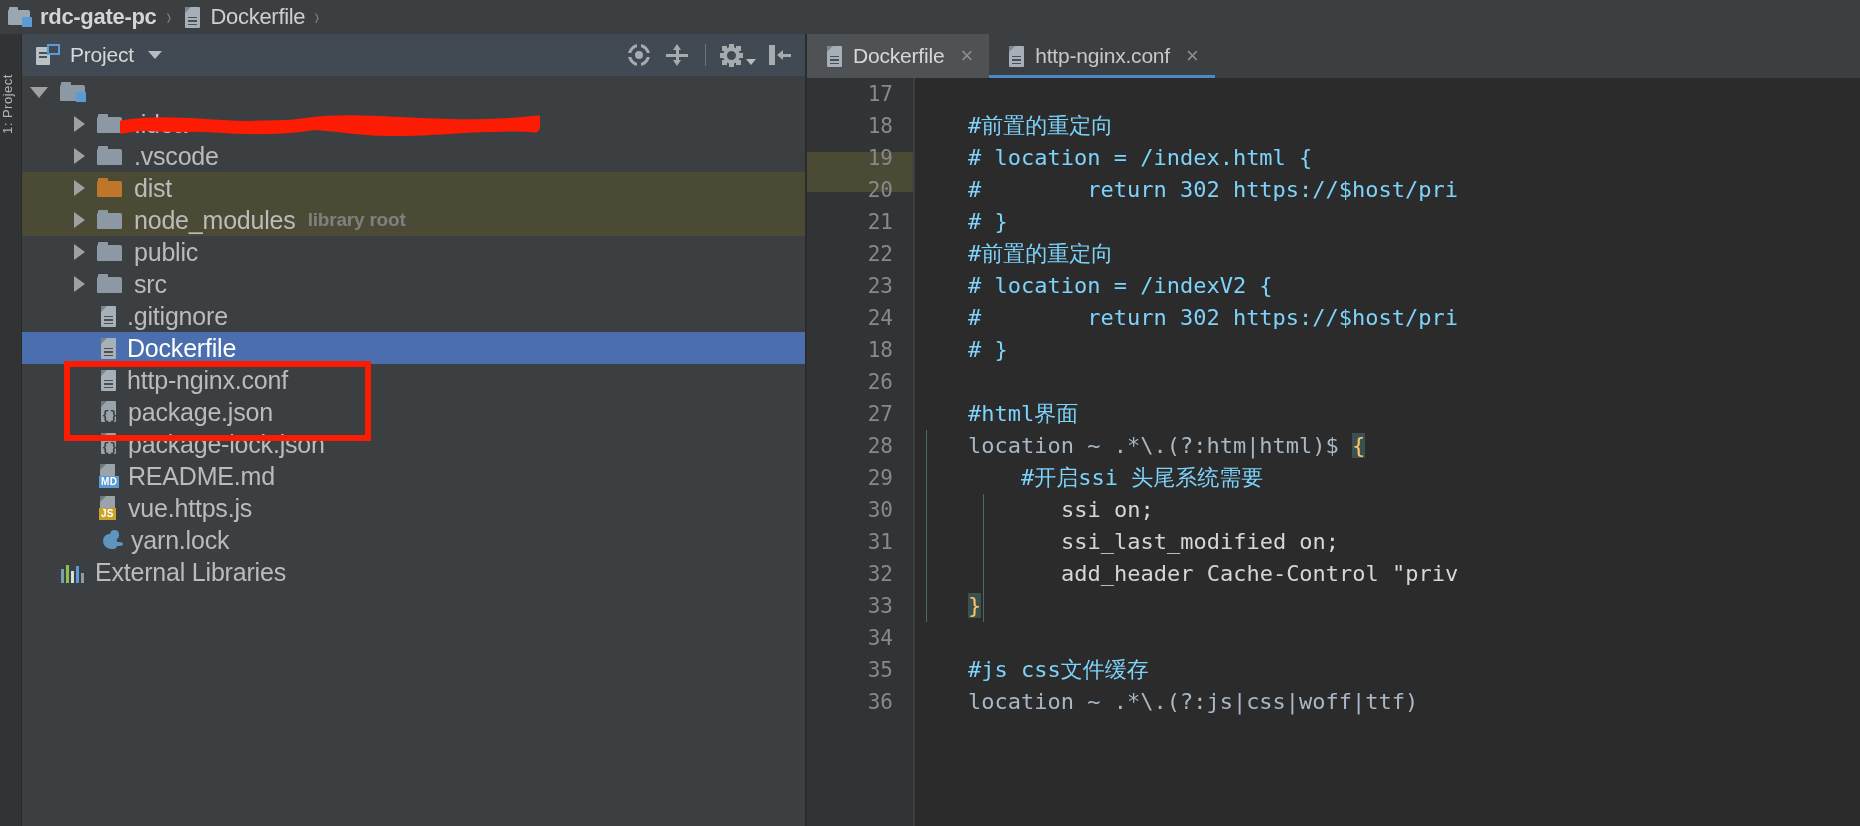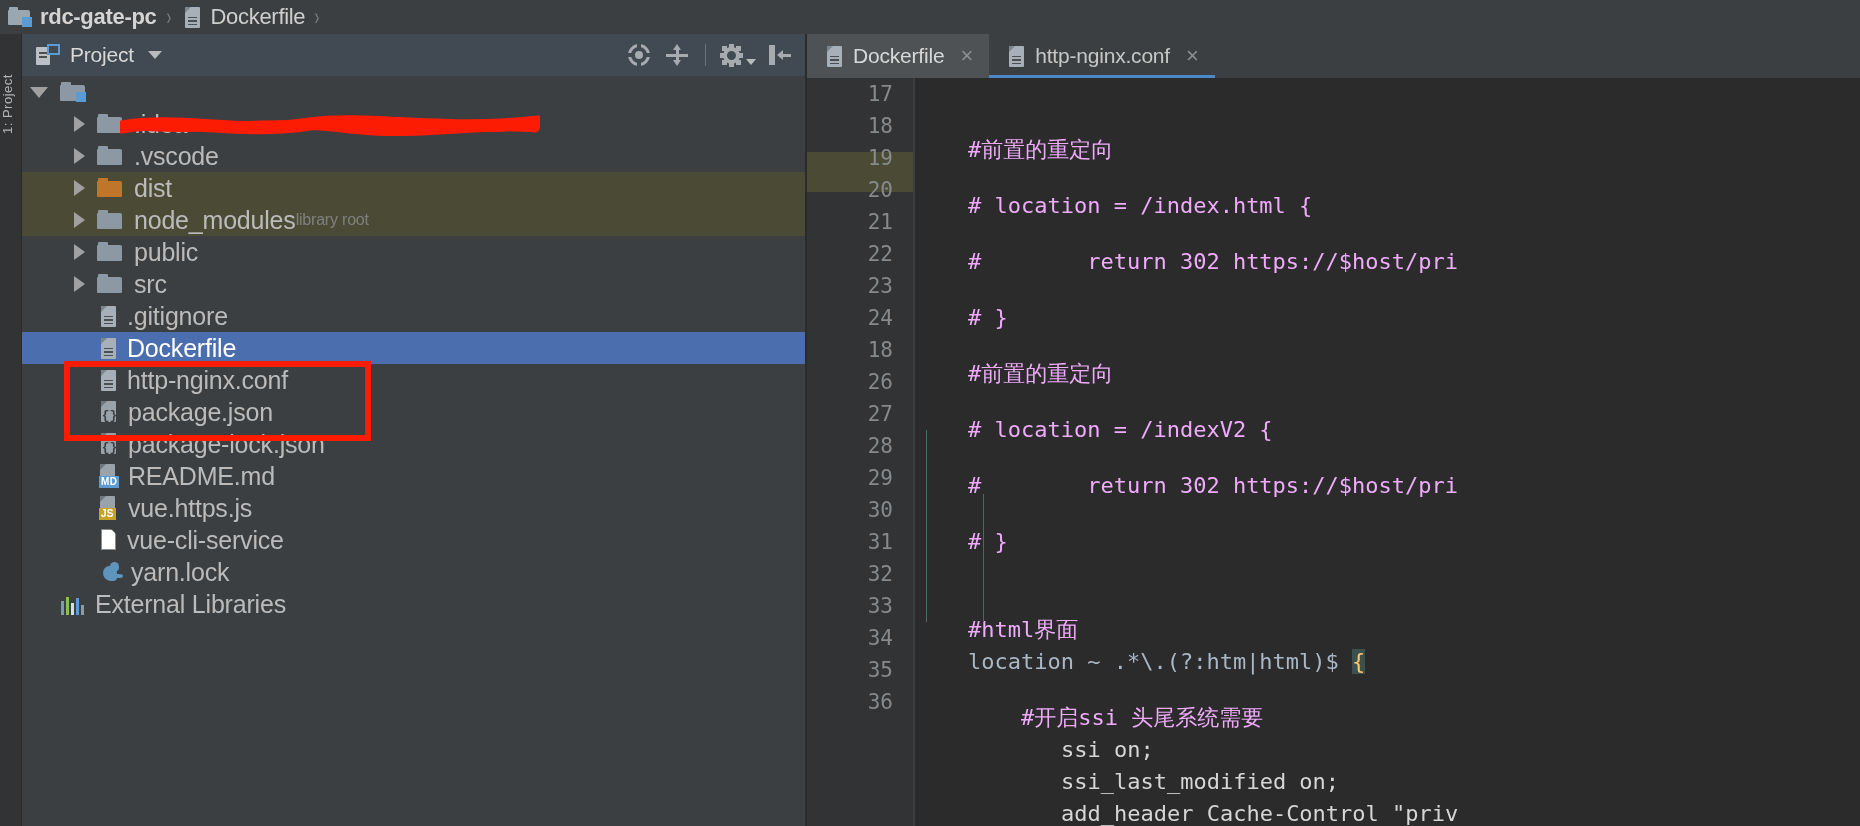--- a/index.html
+++ b/index.html
@@ -193,21 +193,21 @@
     position: relative; height: 32px; display: flex; align-items: center;
     white-space: nowrap;
   }
   .row.sel { background: #4b6eaf; }
   .row.alt { background: #4b4b35; }
   .row-label {
     color: #bbbbbb; font-size: 25px; letter-spacing: -0.2px;
   }
   .row.sel .row-label { color: #ffffff; }
   .row-sub {
-    color: #808080; font-size: 16px; letter-spacing: -0.2px;
+    color: #808080; font-size: 19px; margin-left: 12px; letter-spacing: -0.2px; font-weight: bold;
   }
   .twisty {
     flex: none; width: 0; height: 0; margin-right: 0px;
     border-top: 8px solid transparent; border-bottom: 8px solid transparent;
     border-left: 11px solid #a0a0a0;
   }
   .twisty.open {
     border-left: 9px solid transparent; border-right: 9px solid transparent;
     border-top: 11px solid #a0a0a0; border-bottom: 0;
   }
@@ -362,21 +362,21 @@
   #codecol {
     position: absolute; left: 108px; top: 0; width: 945px; height: 748px;
   }
   .cline {
     height: 32px; line-height: 32px;
     font-family: "DejaVu Sans Mono", monospace;
     font-size: 22px; color: #a9b7c6;
     white-space: pre;
     position: relative;
   }
-  .cmt { color: #f0abfc; margin-top: 24px; }
+  .cmt { color: #7dd3fc; }
   .txt { color: #d6d6d6; padding-left: 40px; }
   .brace-hl { background: #3b514d; color: #ffc66d; }
   .indent-guide {
     position: absolute; top: 0; width: 1px; height: 32px; background: #4a6b63;
   }
   #code-indent-guides { position: absolute; left: 0; top: 0; width: 945px; height: 748px; pointer-events:none; }
 </style>
 </head>
 <body>
 
@@ -611,28 +611,20 @@
     <div class="row" style="padding-left:52px">
       <span class="twisty-space"></span>
       <span class="ico ico-tag js" style="margin-left:14px">
         <span class="sheet"></span>
           <span class="corner"></span>
         <span class="lbl">JS</span>
       </span>
       <span class="row-label">vue.https.js</span>
     </div>
 
-    <div class="row" style="padding-left:52px">
-      <span class="twisty-space"></span>
-      <span class="ico ico-blank" style="margin-left:14px">
-        <span class="sheet"></span>
-          <span class="dogear"></span>
-      </span>
-      <span class="row-label">vue-cli-service</span>
-    </div>
 
     <div class="row" style="padding-left:52px">
       <span class="twisty-space"></span>
       <span class="ico ico-yarn" style="margin-left:16px">
         <span class="body"></span>
           <span class="head"></span>
           <span class="tail"></span>
       </span>
       <span class="row-label">yarn.lock</span>
     </div>
@@ -735,20 +727,21 @@
       <div class="cline"></div>
       <div class="cline cmt">    #html界面</div>
       <div class="cline"><span id="l28a">    location ~ .*\.(?:htm|html)$ </span><span class="brace-hl" id="l28b">{</span></div>
       <div class="cline cmt">        #开启ssi 头尾系统需要</div>
       <div class="cline txt">        ssi on;</div>
       <div class="cline txt">        ssi_last_modified on;</div>
       <div class="cline txt">        add_header Cache-Control "priv</div>
       <div class="cline"><span id="l33a">    </span><span class="brace-hl" id="l33b">}</span></div>
       <div class="cline"></div>
       <div class="cline cmt">    #js css文件缓存</div>
+      <div class="cline">    location ~ .*\.(?:js|css|woff|ttf)</div>
 
       <div id="code-indent-guides">
         <div class="indent-guide" style="left:11px; top:352px; height:32px;"></div>
         <div class="indent-guide" style="left:11px; top:384px; height:32px;"></div>
         <div class="indent-guide" style="left:11px; top:416px; height:32px;"></div>
         <div class="indent-guide" style="left:11px; top:448px; height:32px;"></div>
         <div class="indent-guide" style="left:11px; top:480px; height:32px;"></div>
         <div class="indent-guide" style="left:11px; top:512px; height:32px;"></div>
         <div class="indent-guide" style="left:68px; top:416px; height:32px;"></div>
         <div class="indent-guide" style="left:68px; top:448px; height:32px;"></div>

